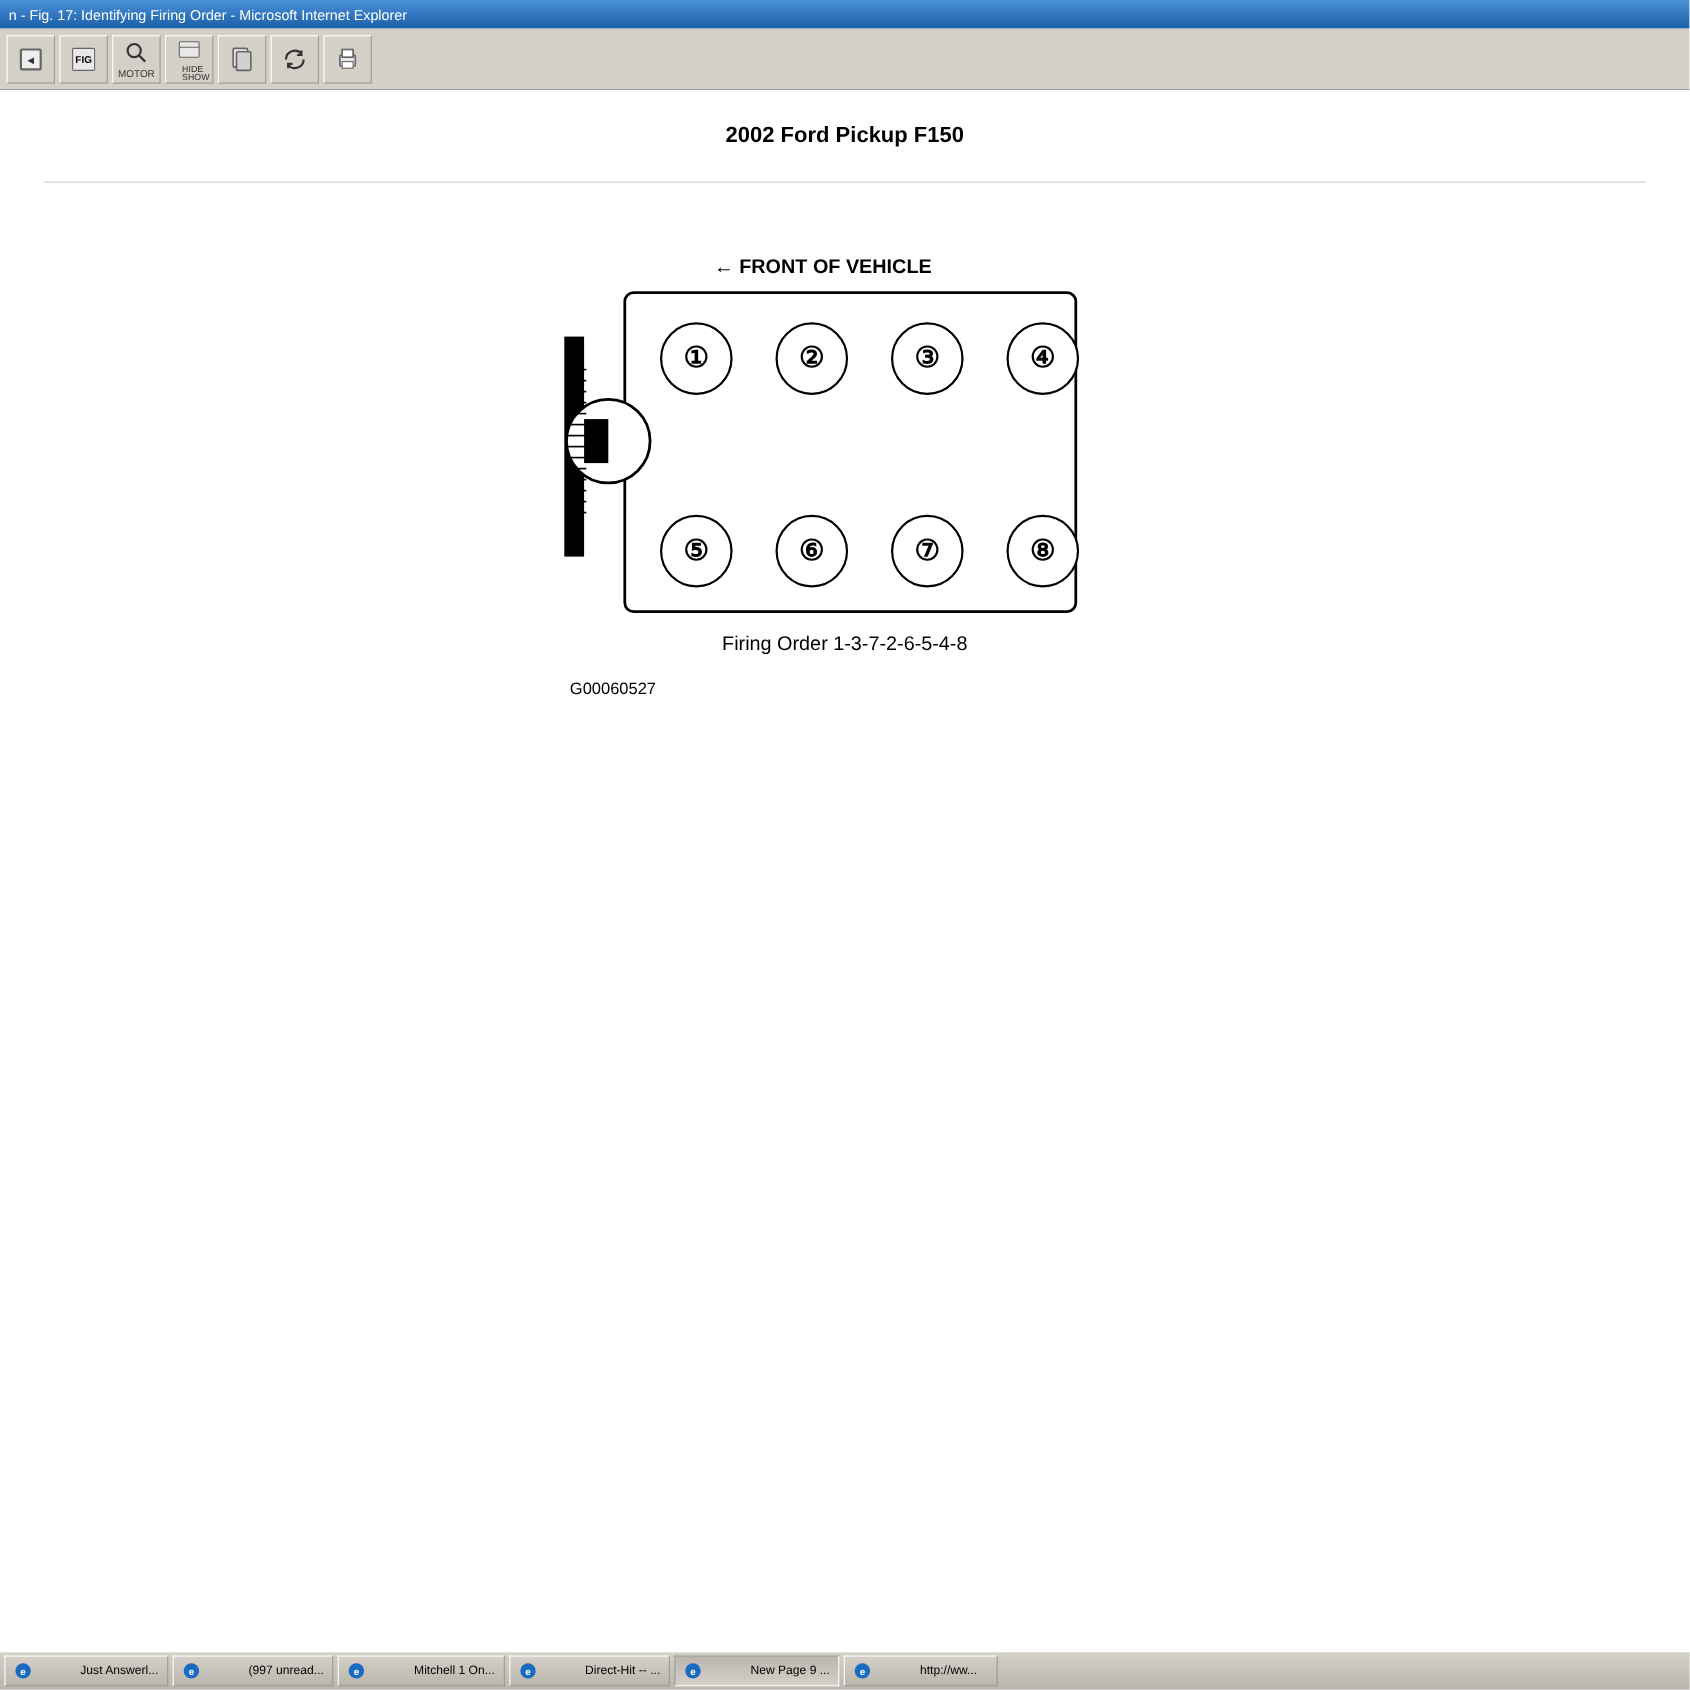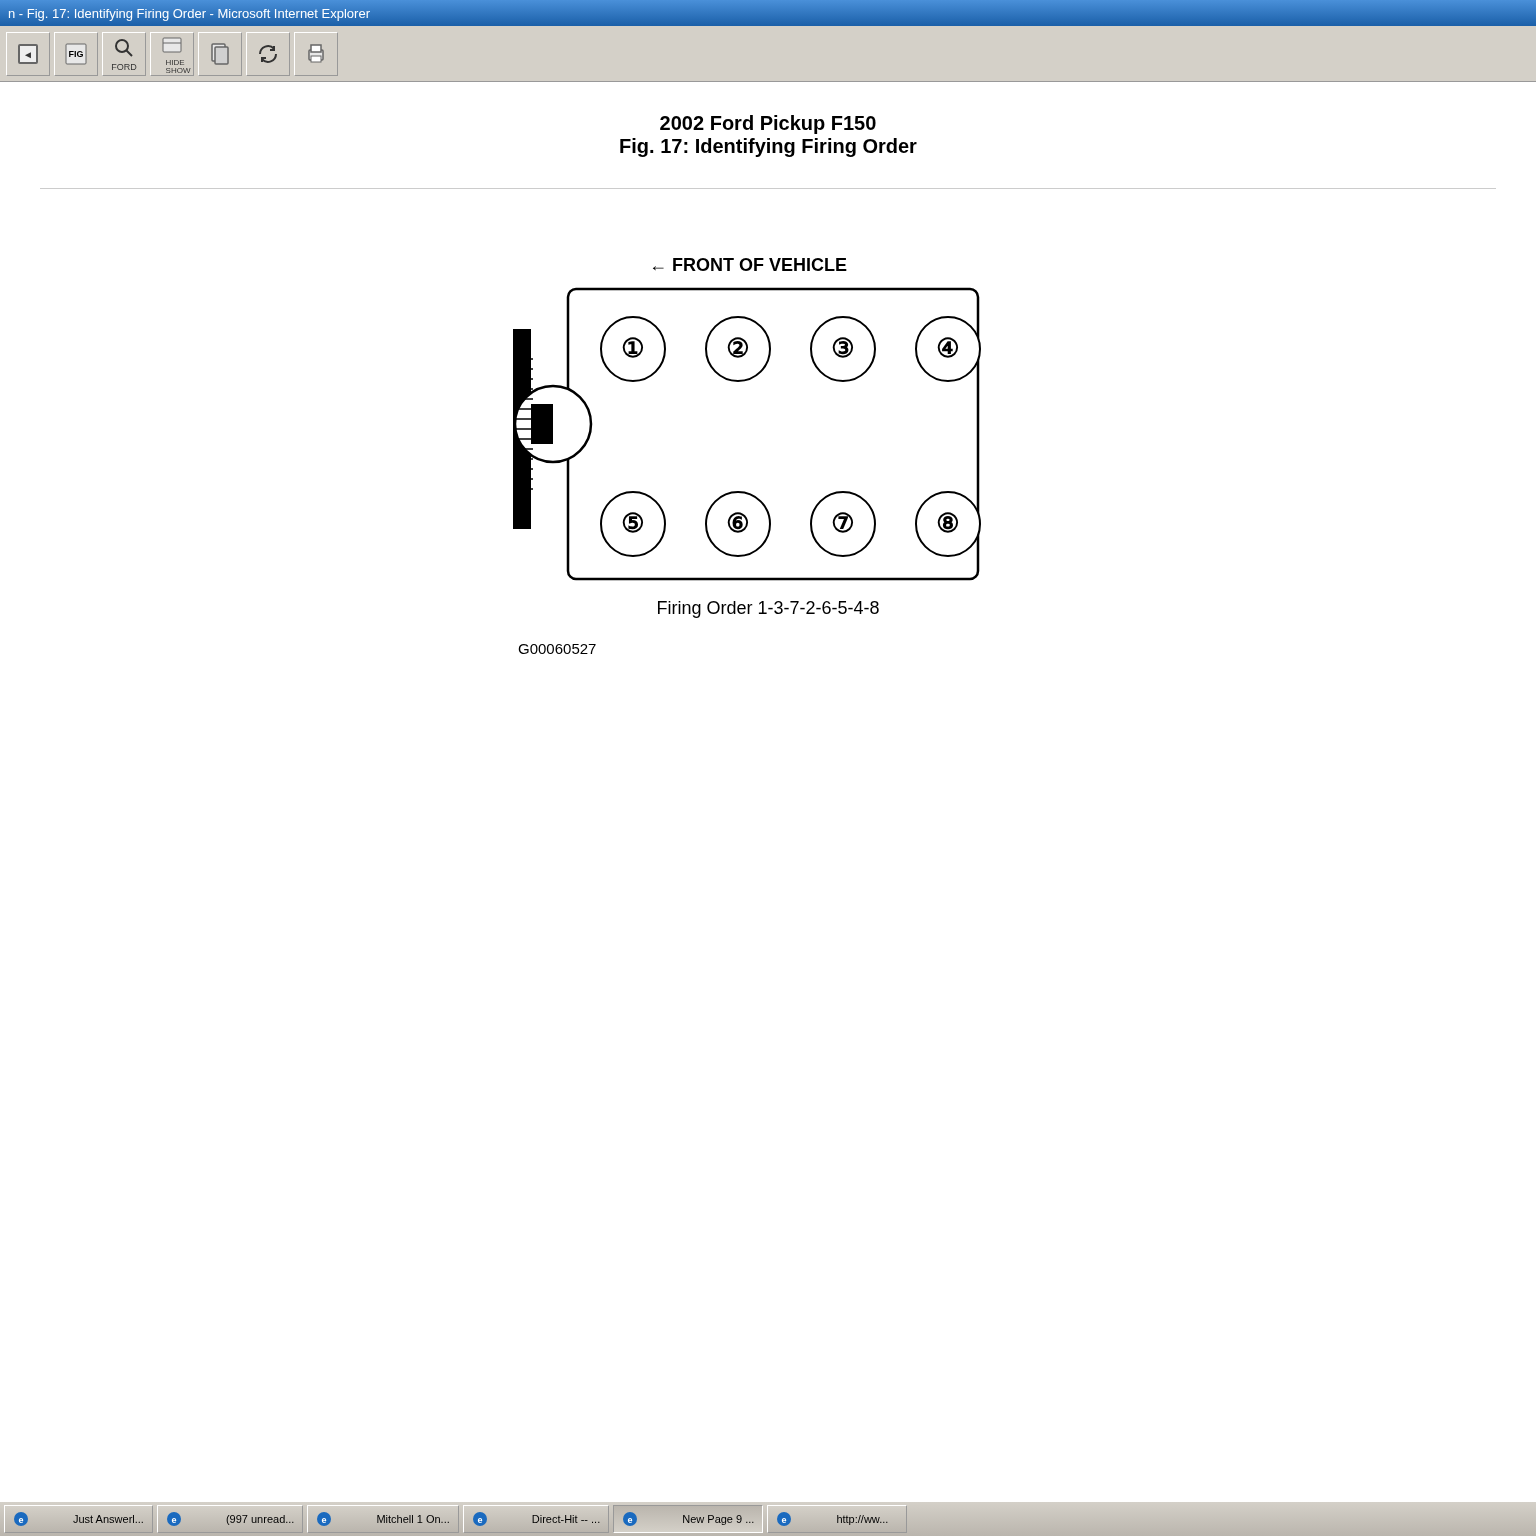--- a/index.html
+++ b/index.html
@@ -174,21 +174,21 @@
       <rect x="2" y="2" width="20" height="20" rx="1" fill="#e8e8e8" stroke="#666" stroke-width="1"></rect>
       <text x="12" y="15" text-anchor="middle" font-size="9" fill="#000" font-weight="bold">FIG</text>
     </svg>
   </div>
 
   <div class="toolbar-btn">
     <svg viewBox="0 0 24 24" fill="none">
       <circle cx="10" cy="10" r="6" stroke="#333" stroke-width="2" fill="none"></circle>
       <line x1="14" y1="14" x2="20" y2="20" stroke="#333" stroke-width="2"></line>
     </svg>
-    <span style="font-size:9px;color:#333;">FORD</span>
+    <span style="font-size:9px;color:#333;">MOTOR</span>
   </div>
 
   <div class="toolbar-btn">
     <svg viewBox="0 0 24 24" fill="none">
       <rect x="3" y="5" width="18" height="14" rx="1" fill="#e8e8e8" stroke="#666" stroke-width="1"></rect>
       <line x1="3" y1="10" x2="21" y2="10" stroke="#666" stroke-width="1"></line>
     </svg>
     <span style="font-size:8px;color:#333;line-height:1;margin-left:12px;">HIDE<br>SHOW</span>
   </div>
 
@@ -213,21 +213,20 @@
       <rect x="5" y="8" width="14" height="10" rx="1" fill="#e8e8e8" stroke="#666" stroke-width="1.5"></rect>
       <rect x="7" y="3" width="10" height="7" rx="0" fill="#fff" stroke="#666" stroke-width="1.5"></rect>
       <rect x="7" y="14" width="10" height="6" rx="0" fill="#fff" stroke="#666" stroke-width="1"></rect>
     </svg>
   </div>
 </div>
 
 <div class="content">
   <div class="page-header">
     <div class="vehicle-title">2002 Ford Pickup F150</div>
-    <div class="fig-title">Fig. 17: Identifying Firing Order</div>
   </div>
   <hr class="divider">
 
   <div class="diagram-container">
     <svg width="620" height="440" viewBox="0 0 620 440">
 
       <text x="290" y="42" font-family="Arial" font-size="18" font-weight="bold" text-anchor="middle">← FRONT OF VEHICLE</text>
 
       <rect x="110" y="60" width="410" height="290" rx="8" fill="white" stroke="black" stroke-width="2.5"></rect>
 

